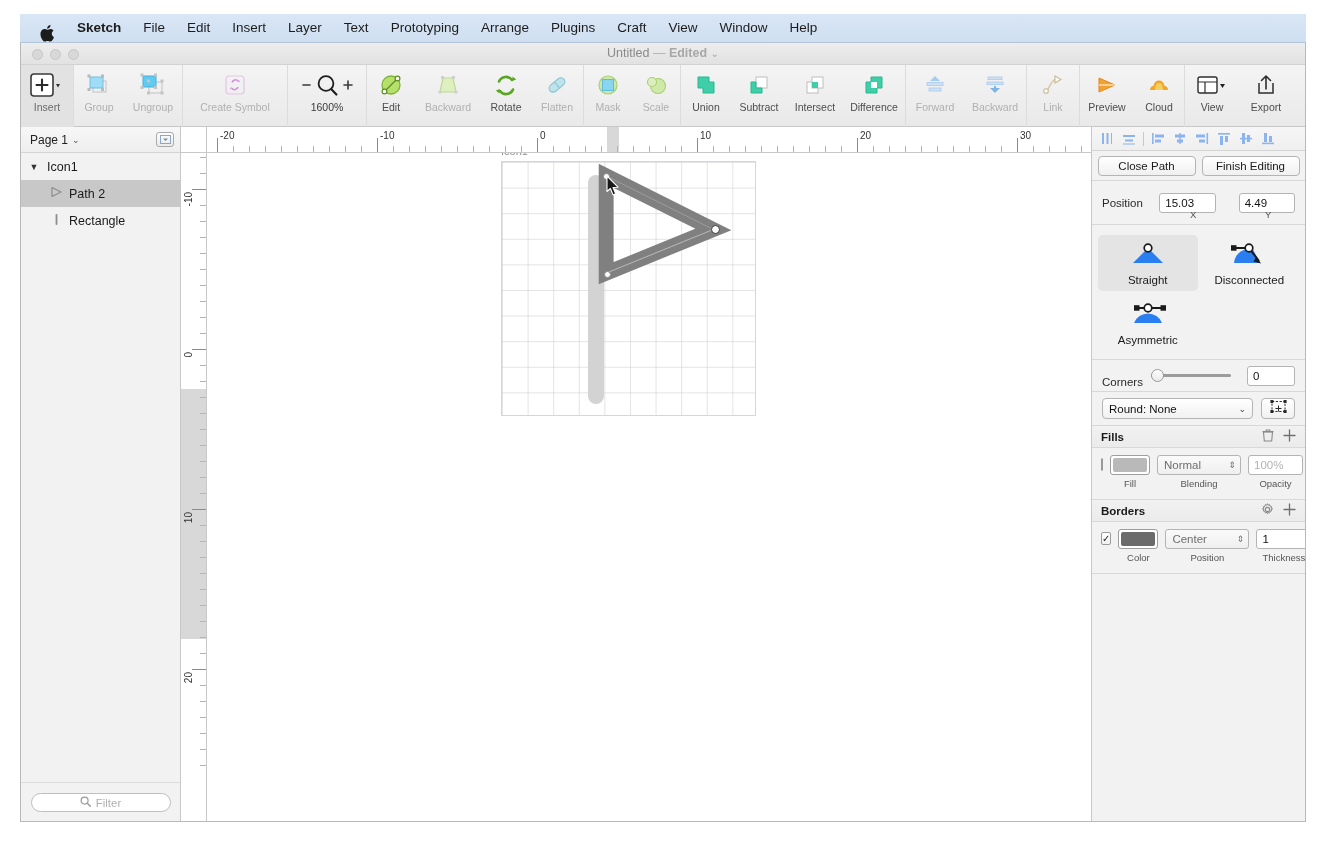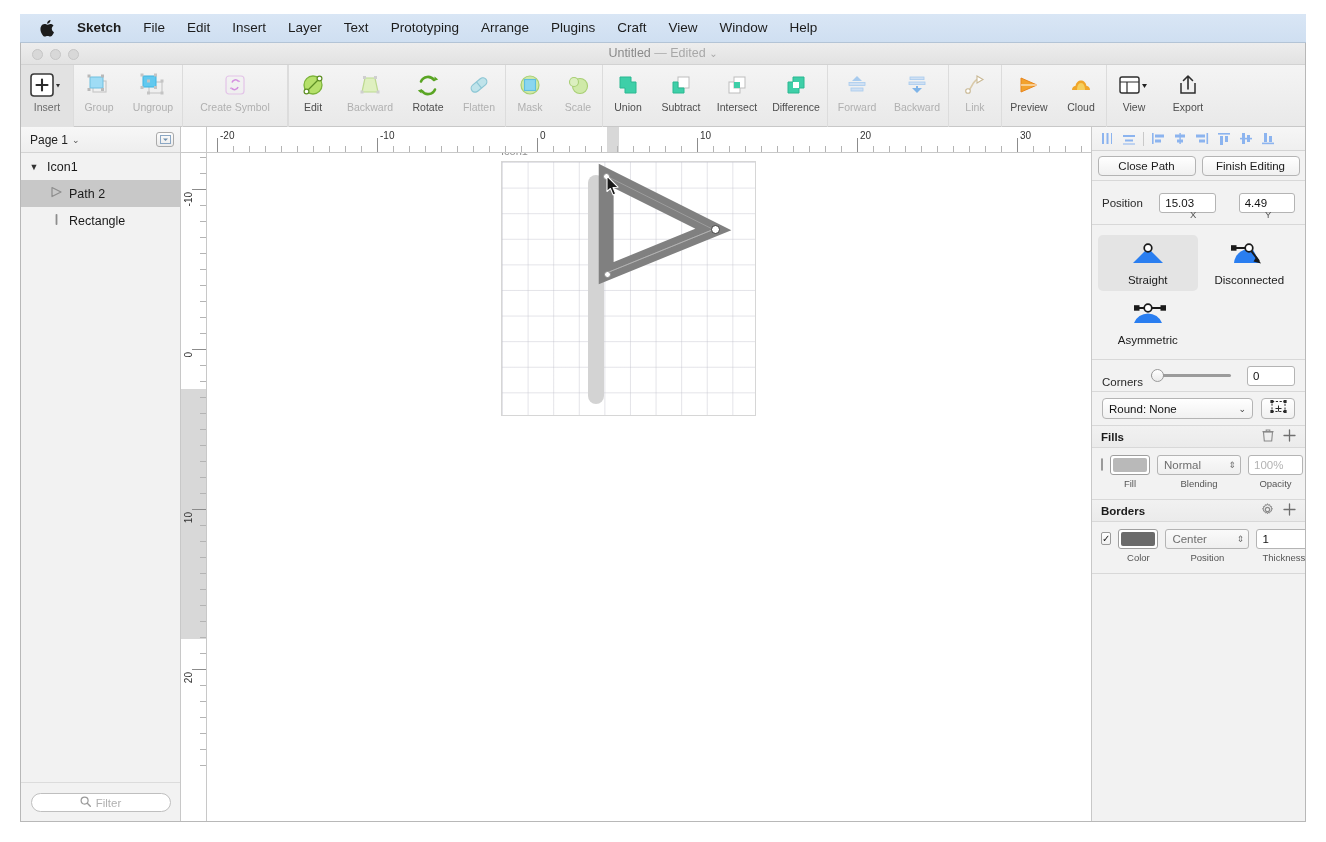--- a/index.html
+++ b/index.html
@@ -9,21 +9,21 @@
     font-family: "Liberation Sans", sans-serif;
     -webkit-font-smoothing: antialiased;
     overflow: hidden;
   }
 
   
   #menubar {
     position: absolute; left: 20px; top: 14px; width: 1286px; height: 29px;
     background: linear-gradient(180deg,#d9e6f5 0%, #cfdff1 100%);
     border-bottom: 1px solid #b3c4d6;
-    display: flex; align-items: center;
+    display: flex; align-items: flex-end;
     padding-left: 16px;
   }
   .menu-item {
     font-size: 13.5px; color: #1c1c1c; padding: 0 11px;
     line-height: 28px; white-space: nowrap;
   }
   .menu-item.bold { font-weight: bold; }
   #apple-logo { padding: 0 12px 0 4px; display:flex; align-items:center; }
 
   
@@ -45,21 +45,21 @@
     position:absolute; top:6px; width:11px; height:11px; border-radius:50%;
     background:#d8d8d8; border:1px solid #c6c6c6;
   }
   #tl-close{ left:11px; } #tl-min{ left:29px; } #tl-max{ left:47px; }
   #doc-title {
     position:absolute; left:0; right:0; top:3px; text-align:center;
     font-size:12.5px; color:#8e8e8e;
   }
   #doc-title .tt { color:#8a8a8a; }
   #doc-title .sep { color:#b0b0b0; }
-  #doc-title .ed { color:#a8a8a8; }
+  #doc-title .ed { color:#a8a8a8;font-weight:bold; }
   #doc-title .cv { color:#a8a8a8; font-size:10px; }
 
   
   #toolbar {
     position:relative; height:62px;
     background: linear-gradient(180deg,#f4f4f4,#e9e9e9);
     border-bottom:1px solid #c8c8c8;
     display:flex; align-items:flex-start;
   }
   .tb-group { display:flex; align-items:flex-start; height:62px; }
@@ -382,20 +382,33 @@
             <rect x="4" y="4" width="18" height="18" rx="3" fill="none" stroke="#e3c4e8" stroke-width="1.2"></rect>
             <path d="M10 10.5a3.5 3.5 0 016.2-1.2M16 15a3.5 3.5 0 01-6.2 1.2" fill="none" stroke="#d48fe0" stroke-width="1.5"></path>
             <path d="M16.6 8l-.5 2.2 2.2-.6zM9.4 17.5l.5-2.2-2.2.6z" fill="#d48fe0"></path>
           </svg>
         </span>
         <span class="lbl">Create Symbol</span>
       </div>
     </div>
     <div class="tb-sep"></div>
 
+    <div class="tb-group">
+      <div class="tb-item" style="width:78px">
+        <span class="ico">
+          <svg width="56" height="26" viewBox="0 0 56 26">
+            <path d="M4 13h7" stroke="#3a3a3a" stroke-width="1.6" stroke-linecap="round"></path>
+            <circle cx="27" cy="11.5" r="7.4" fill="none" stroke="#1e1e1e" stroke-width="1.8"></circle>
+            <path d="M32.4 17.2l5 5.3" stroke="#1e1e1e" stroke-width="2.2" stroke-linecap="round"></path>
+            <path d="M45 13h8M49 9v8" stroke="#3a3a3a" stroke-width="1.6" stroke-linecap="round"></path>
+          </svg>
+        </span>
+        <span class="lbl" style="color:#3a3a3a">1600%</span>
+      </div>
+    </div>
     <div class="tb-sep"></div>
 
     <div class="tb-group">
       <div class="tb-item" style="width:48px">
         <span class="ico">
           <svg width="26" height="26" viewBox="0 0 26 26">
             <circle cx="13" cy="13" r="9" fill="#b5e06a" stroke="#7cb33a" stroke-width="1.3"></circle>
             <path d="M6.5 19.5L19.5 6.5" stroke="#5d8f24" stroke-width="1.3"></path>
             <circle cx="19.5" cy="6.5" r="2.4" fill="#fff" stroke="#5d8f24" stroke-width="1.2"></circle>
             <circle cx="6.5" cy="19.5" r="2.4" fill="#fff" stroke="#5d8f24" stroke-width="1.2"></circle>

